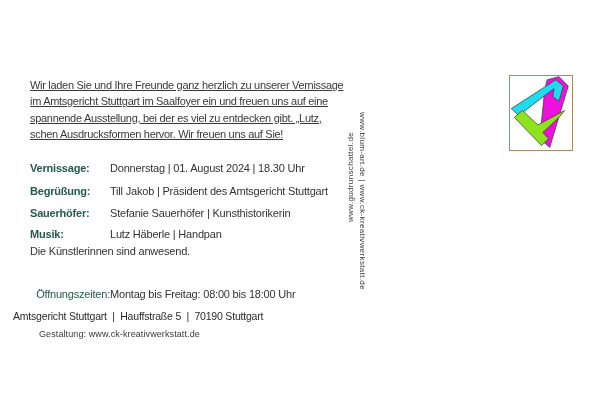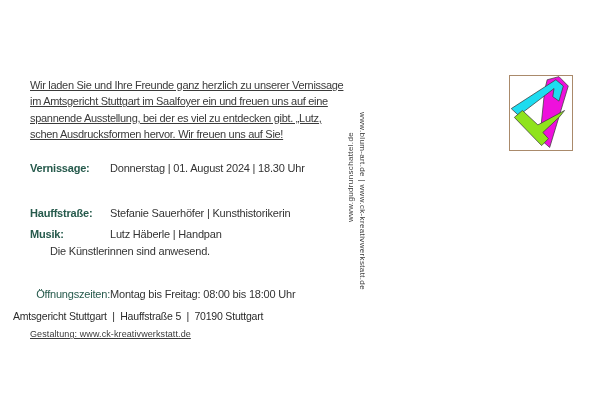--- a/index.html
+++ b/index.html
@@ -22,30 +22,30 @@
     position:absolute;left:30px;width:330px;
     font-size:11px;letter-spacing:-0.2px;white-space:nowrap;color:#333333;
   }
   .lbl{
     display:inline-block;width:80px;
     font-weight:bold;color:#265a4c;
   }
   .lbl.regular{font-weight:normal;text-align:right;}
   .note{
     position:absolute;left:30px;
-    font-size:11px;letter-spacing:-0.2px;color:#333333;white-space:nowrap;margin-left:20px;
+    font-size:11px;letter-spacing:-0.2px;color:#333333;white-space:nowrap;
   }
   .address{
     position:absolute;left:13px;top:310px;
     font-size:10.5px;letter-spacing:-0.2px;font-weight:normal;color:#2b2b2b;
     white-space:pre;
   }
   .credit{
-    position:absolute;left:30px;top:329px;
-    font-size:9px;color:#3a3a3a;letter-spacing:0.1px;white-space:nowrap;text-decoration:underline;
+    position:absolute;left:39px;top:329px;
+    font-size:9px;color:#3a3a3a;letter-spacing:0.1px;white-space:nowrap;
   }
   
   .side-col{
     position:absolute;
     writing-mode:vertical-rl;
     font-size:8px;color:#3c3c3c;letter-spacing:0.35px;
     white-space:nowrap;
   }
   .side-blum{left:358px;top:112px;}
   .side-gudrun{left:346px;top:132px;transform:rotate(180deg);}
@@ -64,22 +64,25 @@
   <div class="intro">
     <div>Wir laden Sie und Ihre Freunde ganz herzlich zu unserer Vernissage</div>
     <div>im Amtsgericht Stuttgart im Saalfoyer ein und freuen uns auf eine</div>
     <div>spannende Ausstellung, bei der es viel zu entdecken gibt. „Lutz,</div>
     <div>schen Ausdrucksformen hervor. Wir freuen uns auf Sie!</div>
   </div>
 
   <div class="row" style="top:162px">
     <span class="lbl">Vernissage:</span><span class="val">Donnerstag | 01. August 2024 | 18.30 Uhr</span>
   </div>
+  <div class="row" style="top:184.5px">
+    <span class="lbl">Begrüßung:</span><span class="val">Till Jakob | Präsident des Amtsgericht Stuttgart</span>
+  </div>
   <div class="row" style="top:206.5px">
-    <span class="lbl">Hauffstraße:</span><span class="val">Stefanie Sauerhöfer | Kunsthistorikerin</span>
+    <span class="lbl">Sauerhöfer:</span><span class="val">Stefanie Sauerhöfer | Kunsthistorikerin</span>
   </div>
   <div class="row" style="top:228px">
     <span class="lbl">Musik:</span><span class="val">Lutz Häberle | Handpan</span>
   </div>
 
   <div class="note" style="top:244.5px">Die Künstlerinnen sind anwesend.</div>
 
   <div class="row" style="top:287.5px">
     <span class="lbl regular">Öffnungszeiten:</span><span class="val">Montag bis Freitag: 08:00 bis 18:00 Uhr</span>
   </div>

